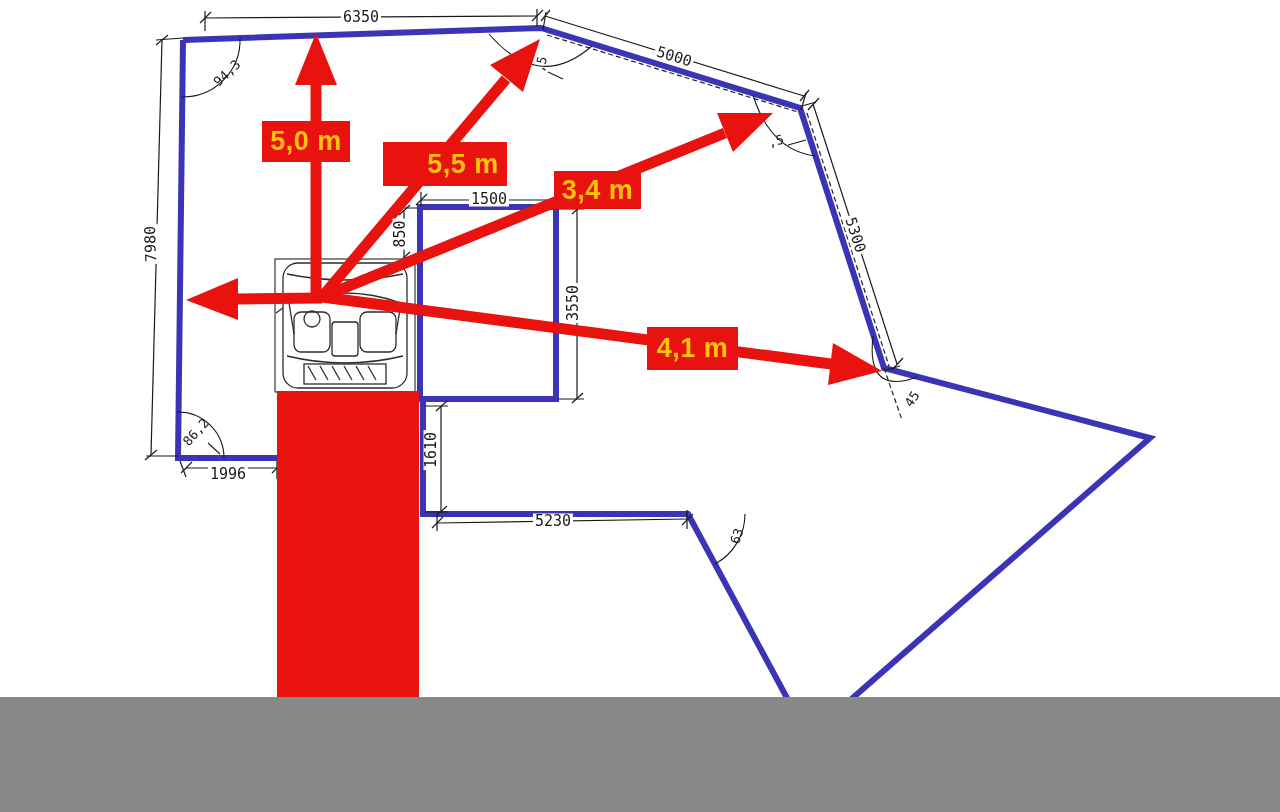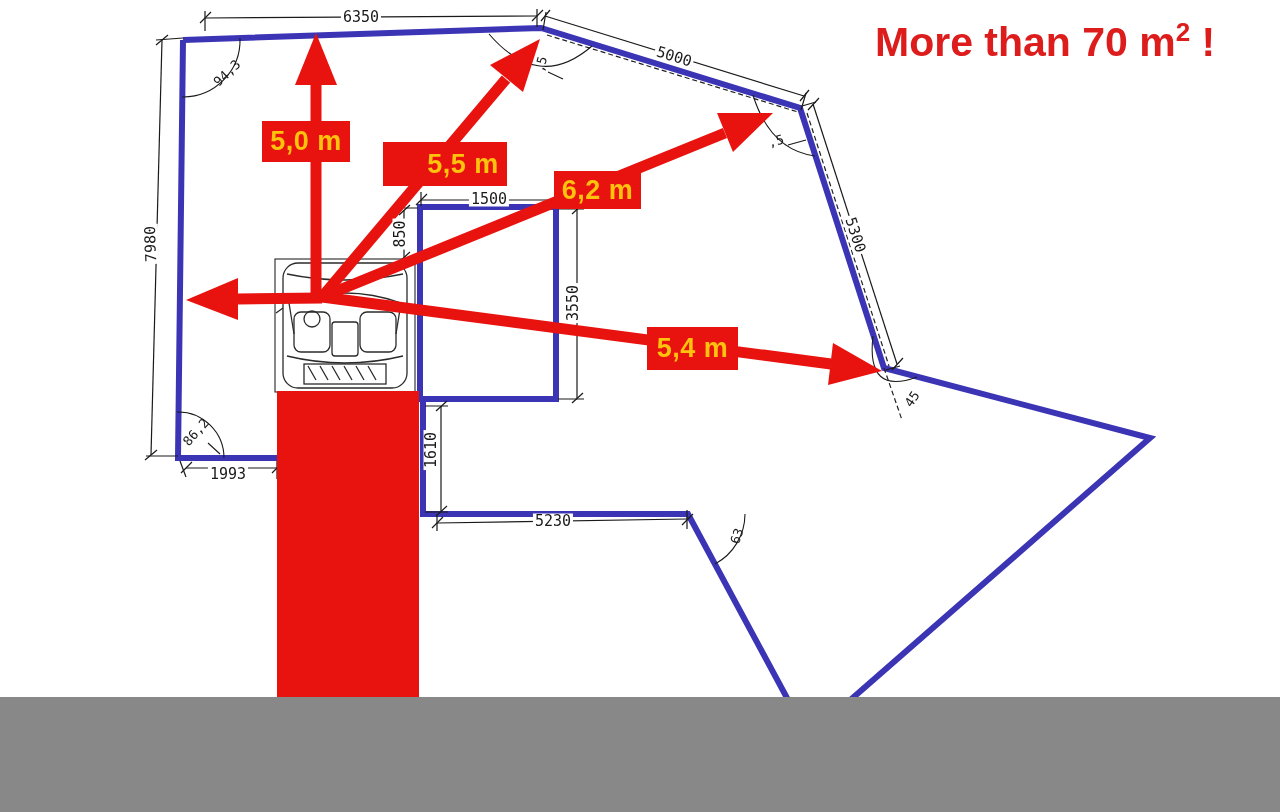--- a/index.html
+++ b/index.html
@@ -170,40 +170,39 @@
       <polygon stroke="none" points="186,300 238,278 238,320"></polygon>
     </g>
 
     <rect x="277" y="391" width="142" height="415" fill="var(--red)"></rect>
   </svg>
 
   <div class="dim dim-top">6350</div>
   <div class="dim dim-upper-right">5000</div>
   <div class="dim dim-right-side">5300</div>
   <div class="dim dim-left-side">7980</div>
-  <div class="dim dim-bottom-left">1993</div>
+  <div class="dim dim-bottom-left">1996</div>
   <div class="dim dim-inner-top">1500</div>
   <div class="dim dim-inner-left">850</div>
   <div class="dim dim-inner-right">3550</div>
   <div class="dim dim-inner-vertical">1610</div>
   <div class="dim dim-bottom">5230</div>
 
   <div class="angle angle-top-left">94,3</div>
   <div class="angle angle-bottom-left">86,2</div>
   <div class="angle angle-bottom-middle">63</div>
   <div class="angle angle-top-corner">,5</div>
   <div class="angle angle-upper-right">,5</div>
   <div class="angle angle-right-corner">45</div>
 
   <div class="measure m-40">5,0 m</div>
   <div class="measure m-55">5,5 m</div>
-  <div class="measure m-75">6,2 m</div>
-  <div class="measure m-92">5,4 m</div>
-
-  <div class="title"><span>More than 70 m</span><sup>2</sup><span> !</span></div>
+  <div class="measure m-75">3,4 m</div>
+  <div class="measure m-92">4,1 m</div>
+
 
   <div class="watermark">
     <svg width="58" height="52" viewBox="0 0 58 52">
       <g fill="#ffffff" stroke="#d8d8d8" stroke-width="2">
         <path d="M27,14 C40,12 46,20 44,30 C42,41 28,48 16,46 C6,44 2,36 5,28 C8,19 17,15 27,14 Z"></path>
         <ellipse cx="21" cy="31" rx="10" ry="8"></ellipse>
       </g>
       <circle cx="23" cy="32" r="3" fill="#d8d8d8"></circle>
       <g fill="none" stroke="#d8d8d8" stroke-width="3" stroke-linecap="round">
         <path d="M37,12 A10,10 0 0 1 45,20"></path>

